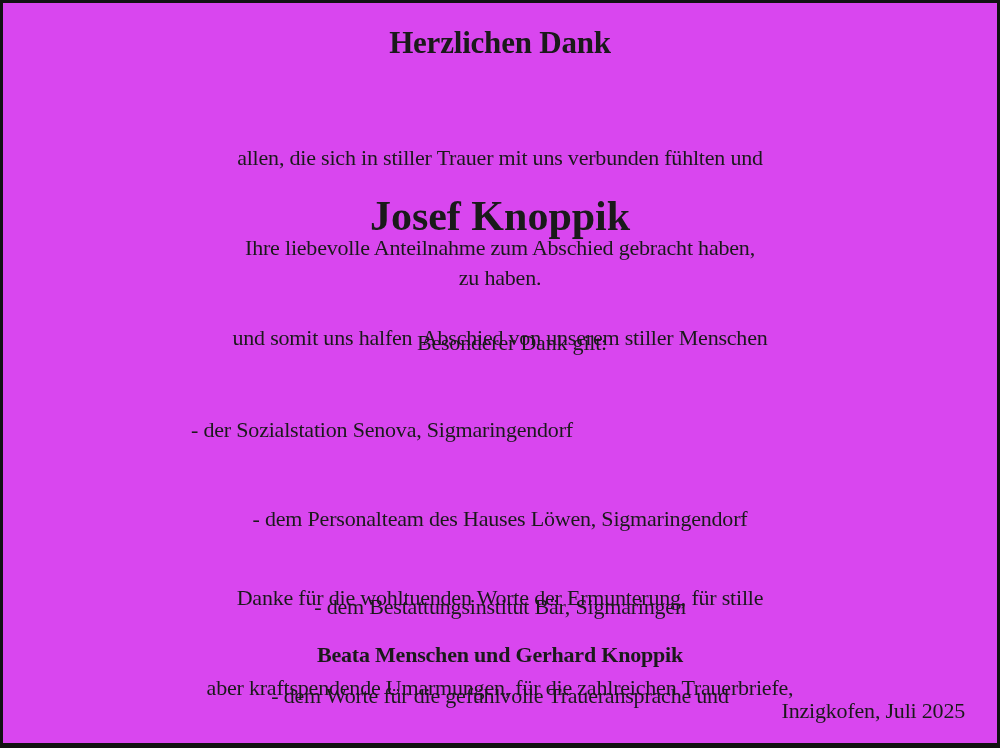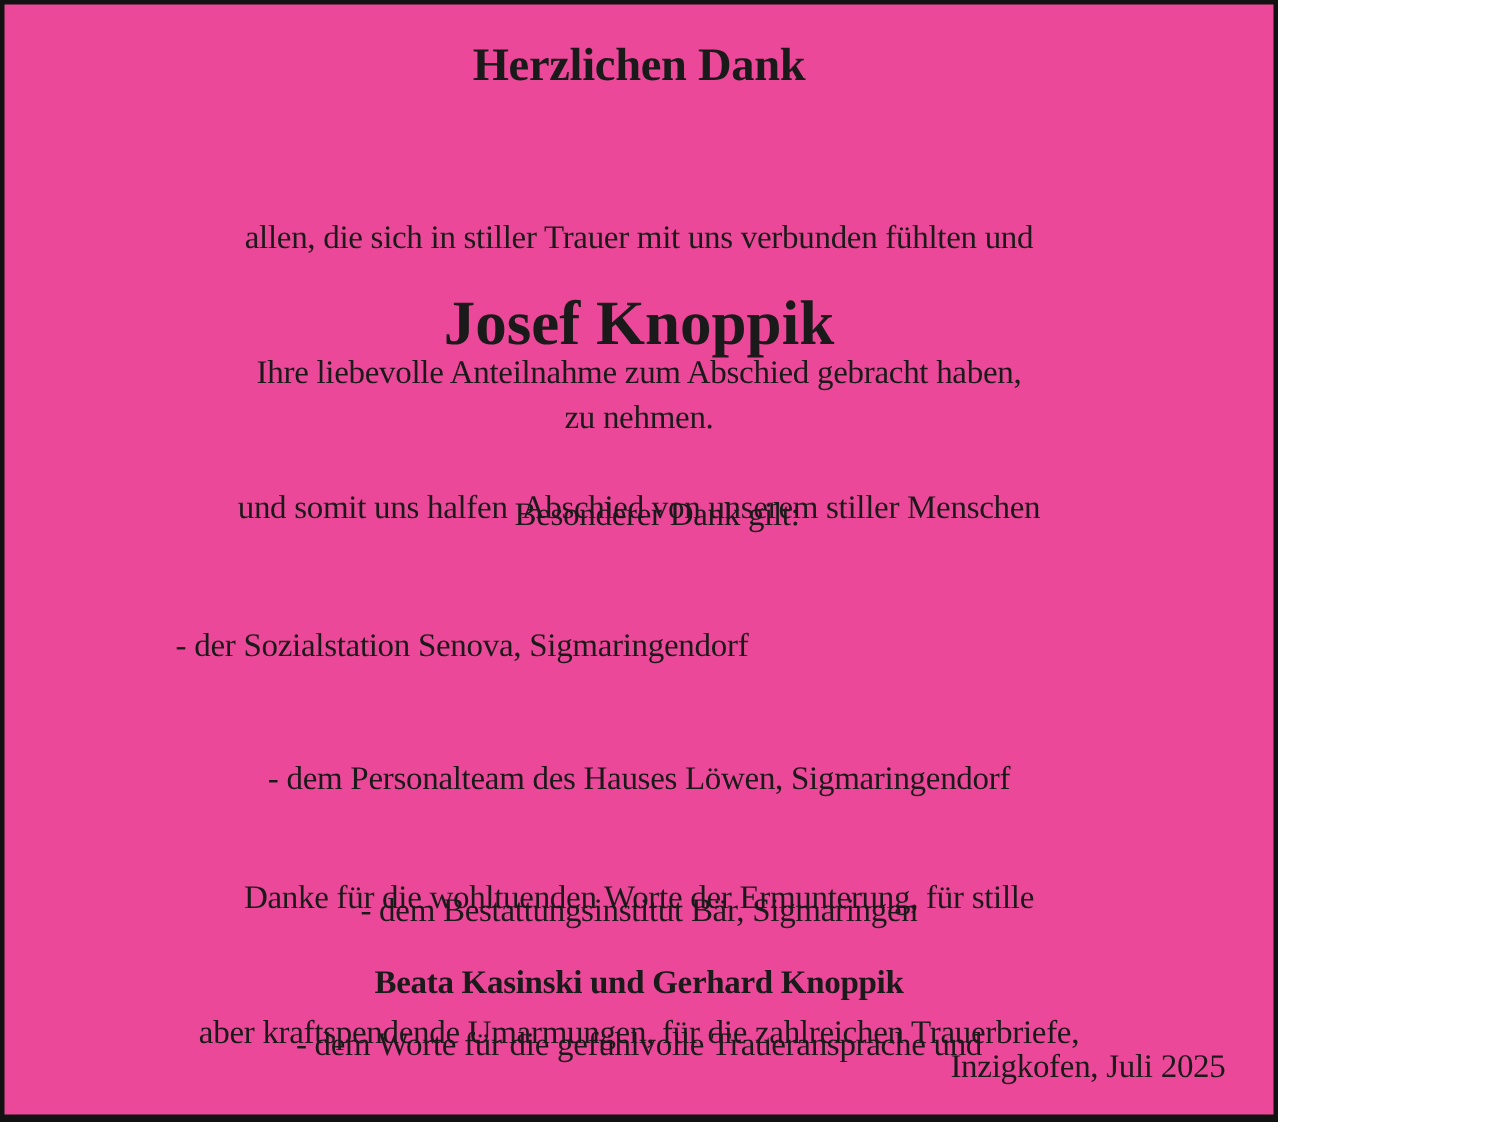--- a/index.html
+++ b/index.html
@@ -2,24 +2,24 @@
 <html lang="de"><head>
 <meta charset="utf-8">
 <style>
   html, body {
     margin: 0;
     padding: 0;
     background: #ffffff;
   }
   .notice {
     position: relative;
-    width: 852px;
+    width: 1000px;
     height: 748px;
     box-sizing: border-box;
-    background: #ec4899;
+    background: #d946ef;
     border: 3px solid #121212;
     border-bottom-width: 5px;
     font-family: "Liberation Serif", "DejaVu Serif", serif;
     color: #1a1a1a;
     overflow: hidden;
   }
   .line {
     position: absolute;
     left: 0;
     right: 0;
@@ -72,35 +72,35 @@
   <div class="line title">Herzlichen Dank</div>
 
   <div class="line intro">
     <span class="intro-line">allen, die sich in stiller Trauer mit uns verbunden fühlten und</span>
     <span class="intro-line">Ihre liebevolle Anteilnahme zum Abschied gebracht haben,</span>
     <span class="intro-line">und somit uns halfen  Abschied von unserem stiller Menschen</span>
   </div>
 
   <div class="line deceased-name">Josef Knoppik</div>
 
-  <div class="line closing-phrase">zu nehmen.</div>
+  <div class="line closing-phrase">zu haben.</div>
 
   <div class="line thanks-heading">Besonderer Dank gilt:</div>
 
   <div class="line thanks-list">
     <span class="thanks-item">- der Sozialstation Senova, Sigmaringendorf</span>
     <span class="thanks-item">- dem Personalteam des Hauses Löwen, Sigmaringendorf</span>
     <span class="thanks-item">- dem Bestattungsinstitut Bär, Sigmaringen</span>
     <span class="thanks-item">- dem Worte für die gefühlvolle Traueransprache und</span>
     
   </div>
 
   <div class="line gratitude">
     <span class="gratitude-line">Danke für die wohltuenden Worte der Ermunterung, für stille</span>
     <span class="gratitude-line">aber kraftspendende Umarmungen, für die zahlreichen Trauerbriefe,</span>
     
   </div>
 
-  <div class="line family-signature">Beata Kasinski und Gerhard Knoppik</div>
+  <div class="line family-signature">Beata Menschen und Gerhard Knoppik</div>
 
   <div class="line place-date">Inzigkofen, Juli 2025</div>
 
 </div>
 
 </body></html>

